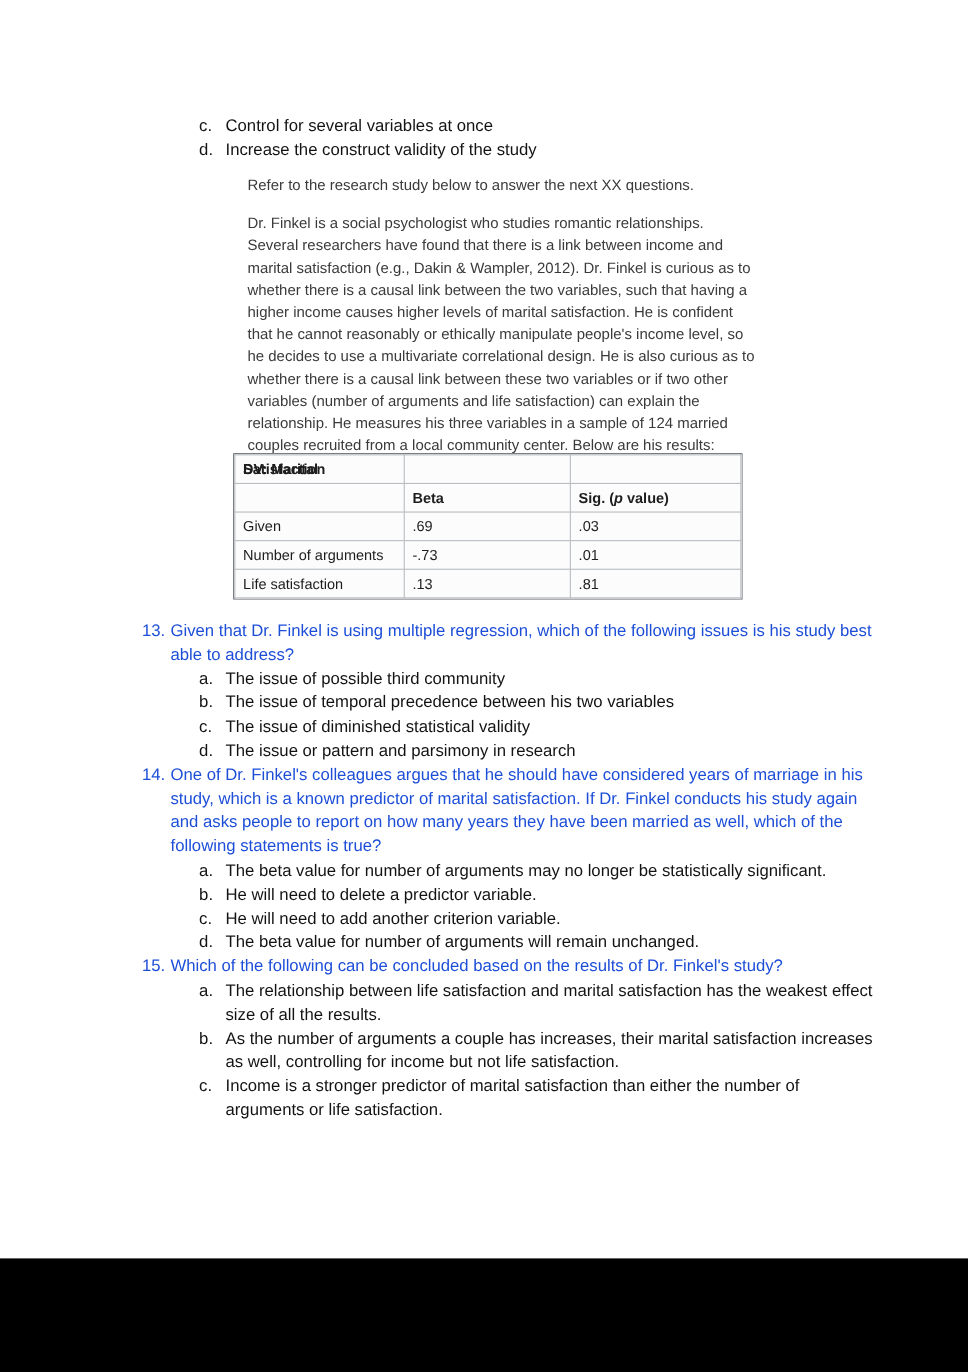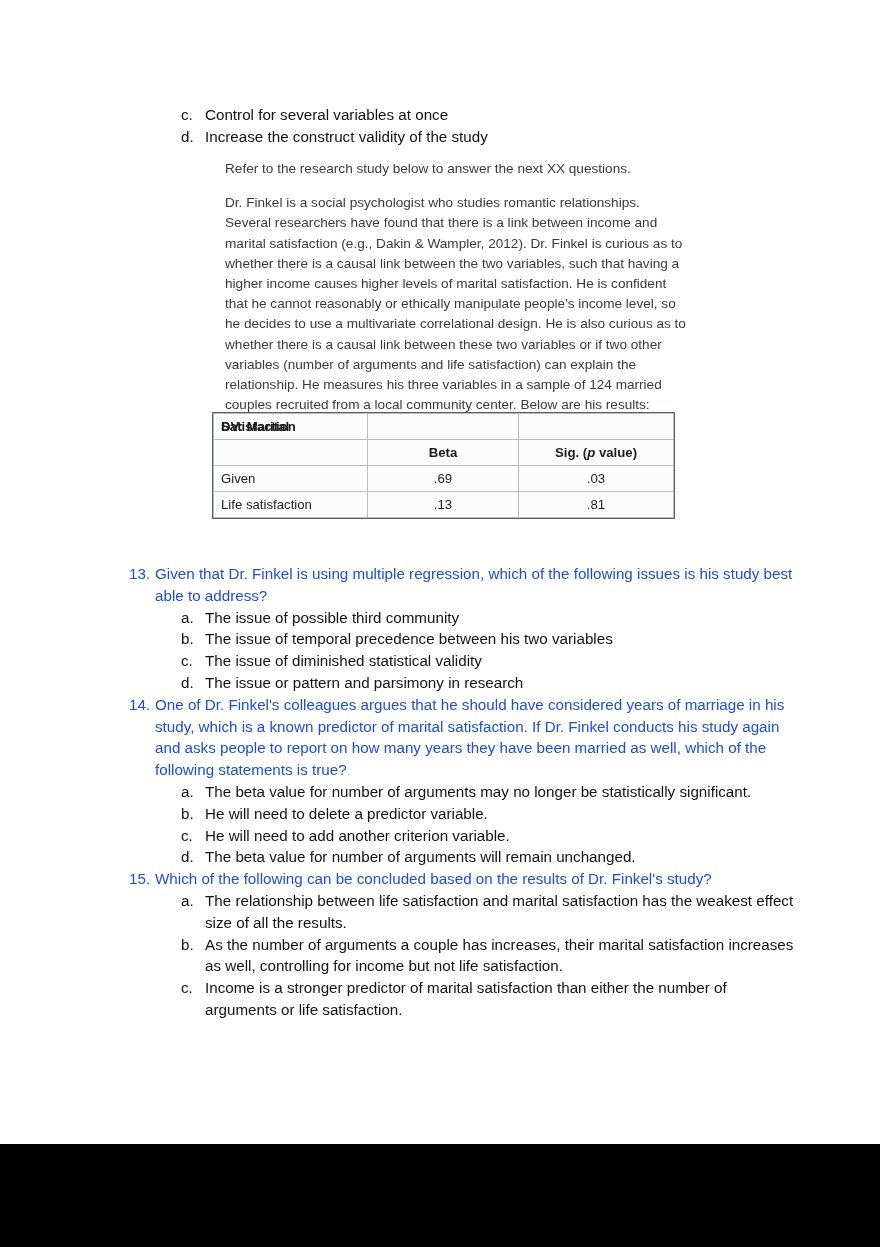--- a/index.html
+++ b/index.html
@@ -84,21 +84,21 @@
     border: 1px solid #b9bcc0;
     height: 23px;
     padding: 1px 7px;
     vertical-align: middle;
     background: #fcfcfc;
   }
   table.results col.c1 { width: 154px; }
   table.results col.c2 { width: 151px; }
   table.results col.c3 { width: 155px; }
   .cell-left   { text-align: left; }
-  .cell-center { text-align: center; }
+  .cell-center { }
   .bold { font-weight: bold; }
   .ital { font-style: italic; }
   .tbl-outer {
     border: 1px solid #5a5f66;
     display: inline-block;
     line-height: 0;
   }
 
   
   #questions {
@@ -182,20 +182,25 @@
             <td class="cell-left"></td>
             <td class="cell-center bold">Beta</td>
             <td class="cell-center bold"><span>Sig. (</span><span class="ital">p</span><span> value)</span></td>
           </tr>
           <tr>
             <td class="cell-left">Given</td>
             <td class="cell-center">.69</td>
             <td class="cell-center">.03</td>
           </tr>
           <tr>
+            <td class="cell-left">Number of arguments</td>
+            <td class="cell-center">-.73</td>
+            <td class="cell-center">.01</td>
+          </tr>
+          <tr>
             <td class="cell-left">Life satisfaction</td>
             <td class="cell-center">.13</td>
             <td class="cell-center">.81</td>
           </tr>
         </tbody>
       </table>
     </div>
   </div>
 
   <div id="questions">

